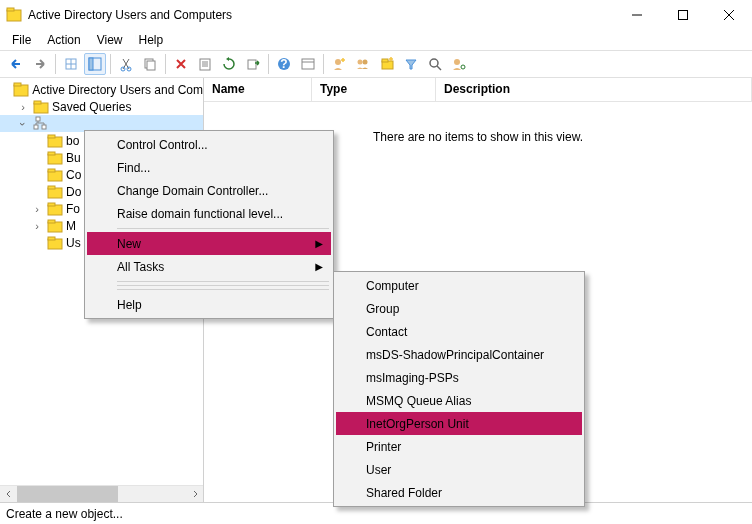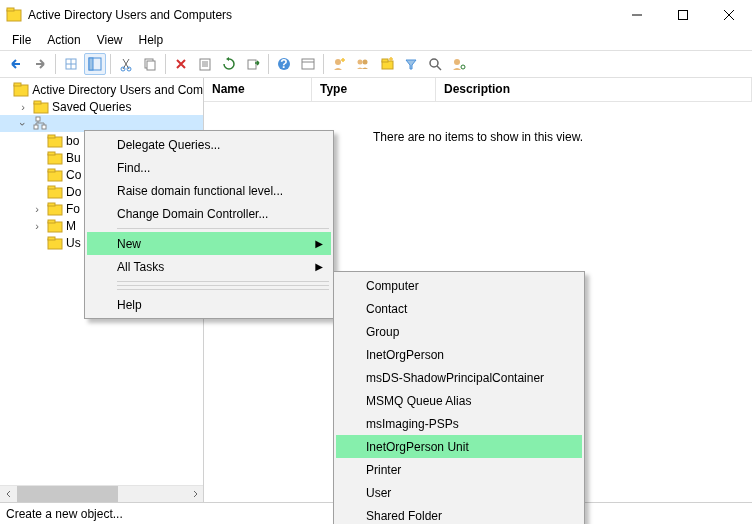--- a/index.html
+++ b/index.html
@@ -41,21 +41,21 @@
   .exp { width:14px; text-align:center; color:#666; font-size:11px;}
   .ticon { width:16px;height:16px;margin:0 3px;display:flex;align-items:center;justify-content:center;}
   .ind0 { padding-left: 2px; } .ind1{padding-left:16px;} .ind2{padding-left:30px;}
 
   
   .statusbar { height:22px; border-top:1px solid #d0d0d0; display:flex; align-items:center; padding:0 6px; }
 
   
   .ctx { position:absolute; background:#f2f2f2; border:1px solid #a0a0a0; box-shadow: 4px 4px 4px rgba(0,0,0,0.25); padding:2px; }
   .ctx-item { height:23px; display:flex; align-items:center; padding:0 30px 0 30px; position:relative; }
-  .ctx-item.hl { background:#86efac; }
+  .ctx-item.hl { background:#be185d; }
   .ctx-item .arrow { position:absolute; right:8px; font-size:10px; }
   .ctx-sep { height:1px; background:#d0d0d0; margin:3px 2px 3px 30px; }
 
   .ctx1 { left:84px; top:130px; width:250px; }
   .ctx2 { left:333px; top:271px; width:252px; }
 
   svg { overflow:visible; }
 </style>
 </head>
 <body>
@@ -354,30 +354,30 @@
     </div>
   </div>
 </div>
 
 <div class="statusbar">
   <span>Create a new object...</span>
 </div>
 
 <div class="ctx ctx1">
   <div class="ctx-item">
-      <span>Delegate Queries...</span>
+      <span>Control Control...</span>
     </div>
   <div class="ctx-item">
       <span>Find...</span>
     </div>
   <div class="ctx-item">
+      <span>Change Domain Controller...</span>
+    </div>
+  <div class="ctx-item">
       <span>Raise domain functional level...</span>
-    </div>
-  <div class="ctx-item">
-      <span>Change Domain Controller...</span>
     </div>
   <div class="ctx-sep"></div>
   <div class="ctx-item hl">
       <span>New</span>
       <span class="arrow">▶</span>
     </div>
   <div class="ctx-item">
       <span>All Tasks</span>
       <span class="arrow">▶</span>
     </div>
@@ -387,36 +387,33 @@
   <div class="ctx-item">
       <span>Help</span>
     </div>
 </div>
 
 <div class="ctx ctx2">
   <div class="ctx-item">
       <span>Computer</span>
     </div>
   <div class="ctx-item">
+      <span>Group</span>
+    </div>
+  <div class="ctx-item">
       <span>Contact</span>
     </div>
   <div class="ctx-item">
-      <span>Group</span>
-    </div>
-  <div class="ctx-item">
-      <span>InetOrgPerson</span>
-    </div>
-  <div class="ctx-item">
       <span>msDS-ShadowPrincipalContainer</span>
     </div>
   <div class="ctx-item">
+      <span>msImaging-PSPs</span>
+    </div>
+  <div class="ctx-item">
       <span>MSMQ Queue Alias</span>
-    </div>
-  <div class="ctx-item">
-      <span>msImaging-PSPs</span>
     </div>
   <div class="ctx-item hl">
       <span>InetOrgPerson Unit</span>
     </div>
   <div class="ctx-item">
       <span>Printer</span>
     </div>
   <div class="ctx-item">
       <span>User</span>
     </div>

